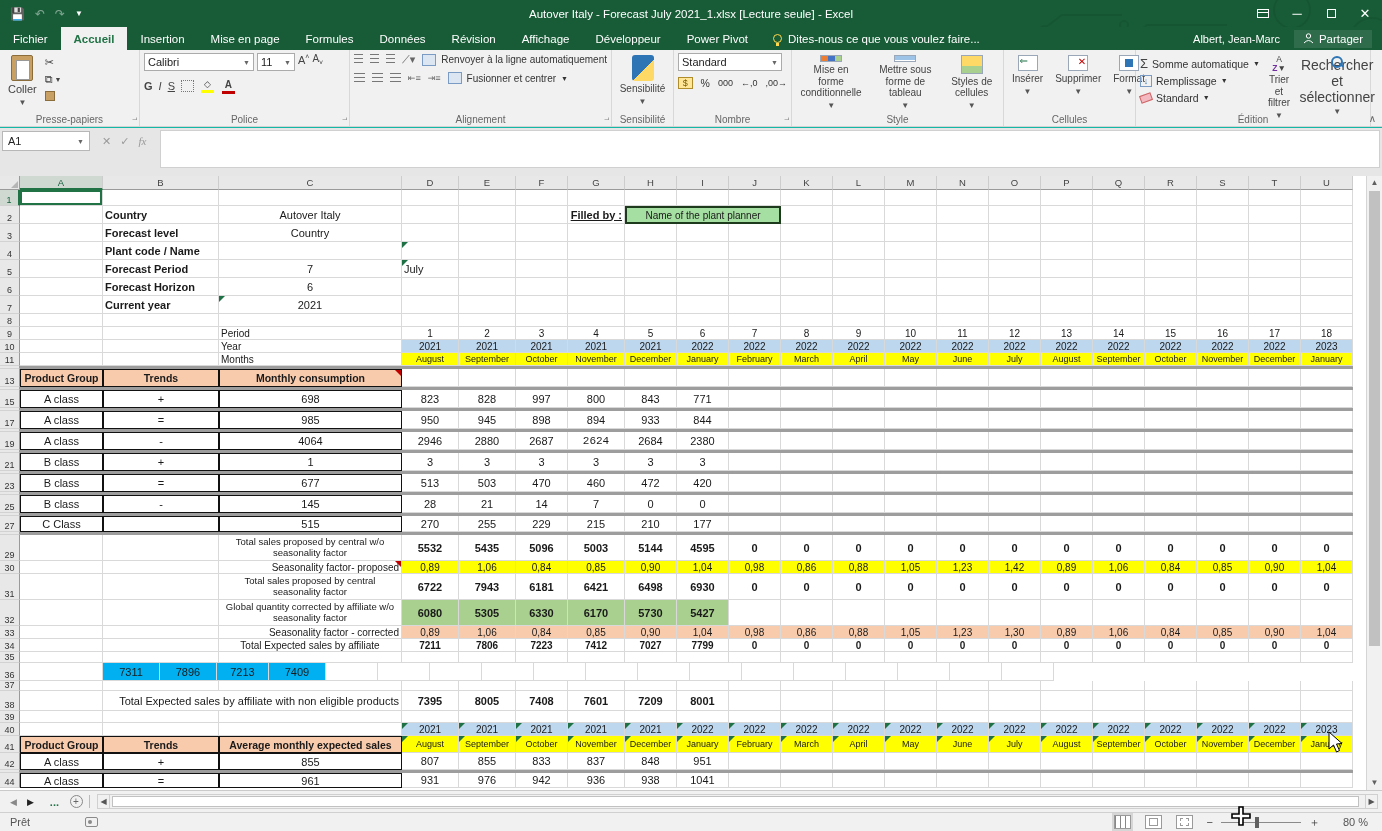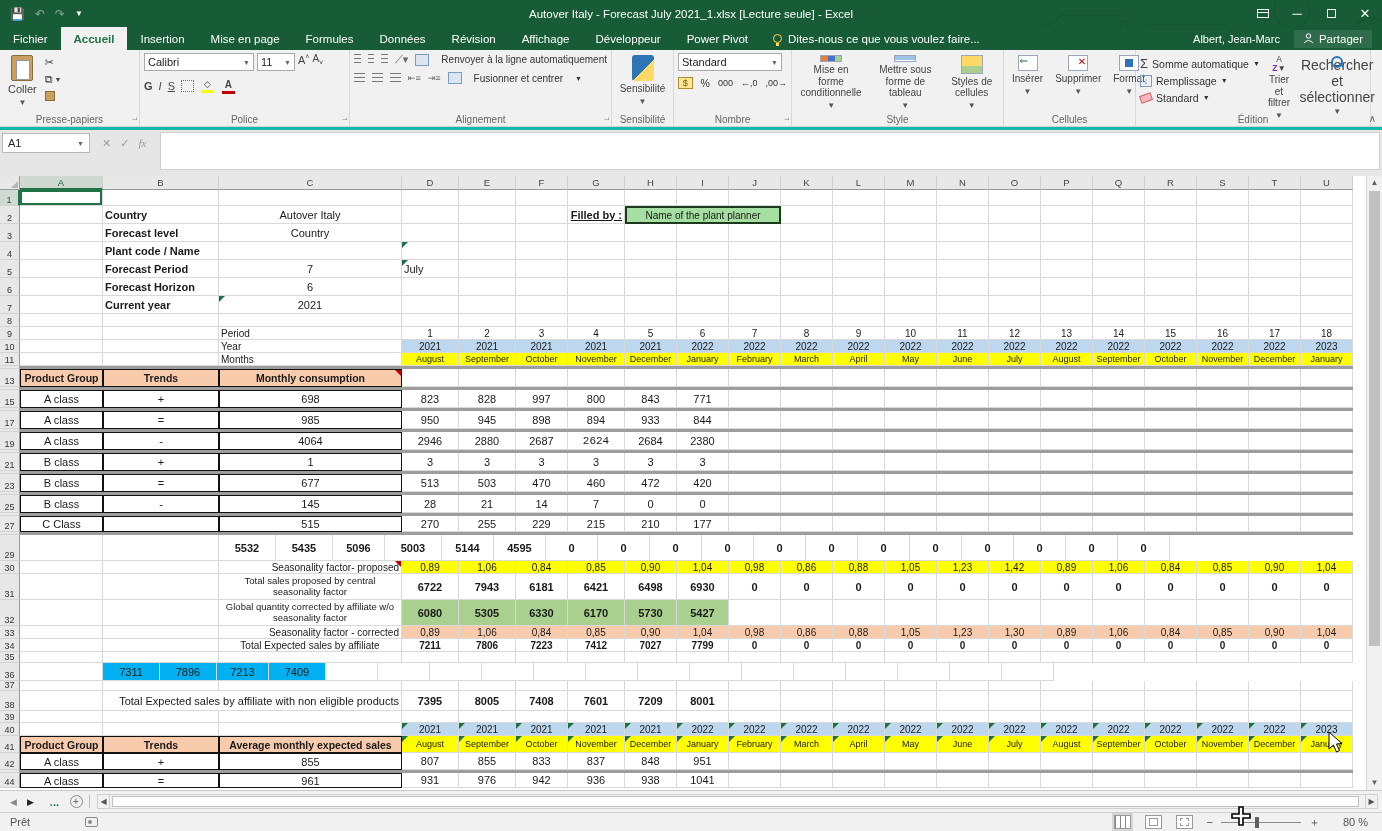--- a/index.html
+++ b/index.html
@@ -46,21 +46,21 @@
   .combo .arr { font-size:7px; color:#666; }
   .fontrow { display:flex; gap:3px; }
   .fmtrow { display:flex; gap:6px; align-items:center; height:20px; }
   .fmt-g { font-weight:bold; } .fmt-i { font-style:italic; } .fmt-s { text-decoration:underline; }
   .swatch { display:flex; flex-direction:column; align-items:center; width:15px; }
   .swatch .bar { width:13px; height:3px; margin-top:1px; }
   .border-ico { width:13px; height:12px; border:1px dotted #777; position:relative; }
   .alignico { width:15px; height:11px; background:repeating-linear-gradient(#777 0 1.5px, transparent 1.5px 4px); }
   .alignico.short { width:11px; }
   .hrow { display:flex; gap:7px; align-items:center; }
-  .txtbtn { display:flex; align-items:center; gap:12px; white-space:nowrap; font-size:10.5px; color:#333;justify-content:space-between; }
+  .txtbtn { display:flex; align-items:center; gap:5px; white-space:nowrap; font-size:10.5px; color:#333;justify-content:space-between; }
   .ico-box { width:14px; height:12px; border:1px solid #7a9cc4; background:#dce6f2; }
   .icon-sens { width:22px; height:26px; background:linear-gradient(135deg,#2e75b6 55%,#ffd966 55%); border-radius:3px; }
   .numicons { display:flex; gap:8px; align-items:center; font-size:10.5px; color:#333; }
   .ico-money { width:16px; height:12px; border:1px solid #b08c2a; background:#ffe699; font-size:9px; text-align:center; color:#7a5c00; }
   .style-ico { width:22px; height:20px; border:1px solid #9aa7b8; background:
      linear-gradient(90deg,#ed7d31 0 7px,#4472c4 7px 14px,#a9d08e 14px 22px); }
   .style-ico.tbl { background:repeating-linear-gradient(#9dc3e6 0 4px,#fff 4px 8px); }
   .style-ico.cs { background:linear-gradient(180deg,#ffd966 0 10px,#a9d08e 10px 20px); }
   .cell-ico { width:20px; height:16px; border:1px solid #9aa7b8; position:relative; background:#fff; }
   .cell-ico.ins::after { content:"⇐"; position:absolute; left:1px; top:-1px; color:#217346; font-size:10px; }
@@ -72,21 +72,21 @@
   .fill-ico { width:12px; height:12px; border:1px solid #7a9cc4; color:#2e75b6; font-size:9px; text-align:center; line-height:11px; }
   .eraser { width:12px; height:8px; background:#f4b8c1; border:1px solid #c66; transform:rotate(-20deg); }
   .az-ico { font-size:8.5px; line-height:1; color:#444; text-align:center; }
   .az-ico b { color:#7030a0; }
   .loupe { width:14px; height:14px; position:relative; }
   .loupe::before { content:""; position:absolute; left:1px; top:1px; width:8px; height:8px; border:2px solid #2e75b6; border-radius:50%; }
   .loupe::after { content:""; position:absolute; left:9px; top:9px; width:5px; height:2px; background:#2e75b6; transform:rotate(45deg); }
   .collapse-ribbon { position:absolute; right:6px; bottom:2px; color:#666; font-size:10px; }
 
   
-  .fxzone { position:absolute; left:0; top:127px; width:100%; height:49px; background:#e6e6e6; border-top:3px solid #14b8a6;padding-left:31px; }
+  .fxzone { position:absolute; left:0; top:127px; width:100%; height:49px; background:#e6e6e6; border-top:1px solid #14b8a6;padding-left:31px; }
   .namebox { position:absolute; left:2px; top:3px; width:88px; height:20px; background:#fff; border:1px solid #b7b7b7; display:flex; align-items:center; justify-content:space-between; padding:0 5px; font-size:11px; color:#222; }
   .namebox .arr { font-size:7px; color:#666; }
   .fxbtns { position:absolute; left:96px; top:3px; height:20px; display:flex; align-items:center; gap:9px; padding:0 6px; color:#9a9a9a; font-size:11px; }
   .fxinput { position:absolute; left:160px; top:2px; right:2px; height:38px; background:#fff; border:1px solid #d0d0d0; font-size:11px; padding:2px 4px; color:#222; }
 
   
   .gridwrap { position:absolute; left:0; top:176px; width:1366px; height:614px; background:#fff; overflow:hidden; }
   .colhdr-row { display:flex; height:14px; }
   .corner { width:20px; height:14px; background:#e8e8e8; border-right:1px solid #9a9a9a; border-bottom:1px solid #9a9a9a; position:relative; }
   .corner::after { content:""; position:absolute; right:1px; bottom:1px; border-left:7px solid transparent; border-bottom:7px solid #b5b5b5; }
@@ -915,20 +915,21 @@
           <div class="cell" style="width: 52px;"></div>
         </div>
         <div class="row" style="height: 3px;">
           <div class="rh"></div>
           <div class="band" style="width: 1333px;"></div>
         </div>
         <div class="row" style="height: 26px;">
           <div class="rh">29</div>
           <div class="cell" style="width: 83px;"></div>
           <div class="cell" style="width: 116px;"></div>
+          <div class="cell c w" style="width: 183px;">Total sales proposed by central w/o seasonality factor</div>
           <div class="cell c b" style="width: 57px;">5532</div>
           <div class="cell c b" style="width: 57px;">5435</div>
           <div class="cell c b" style="width: 52px;">5096</div>
           <div class="cell c b" style="width: 57px;">5003</div>
           <div class="cell c b" style="width: 52px;">5144</div>
           <div class="cell c b" style="width: 52px;">4595</div>
           <div class="cell c b" style="width: 52px;">0</div>
           <div class="cell c b" style="width: 52px;">0</div>
           <div class="cell c b" style="width: 52px;">0</div>
           <div class="cell c b" style="width: 52px;">0</div>

